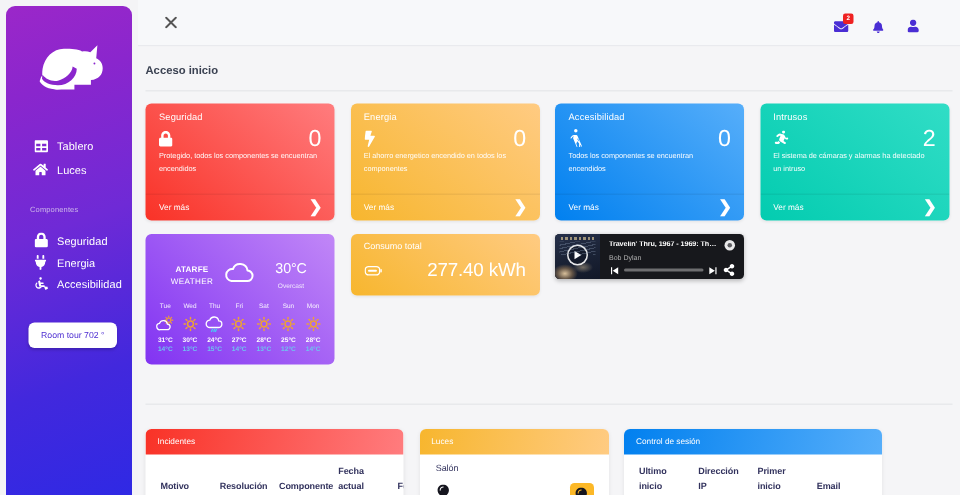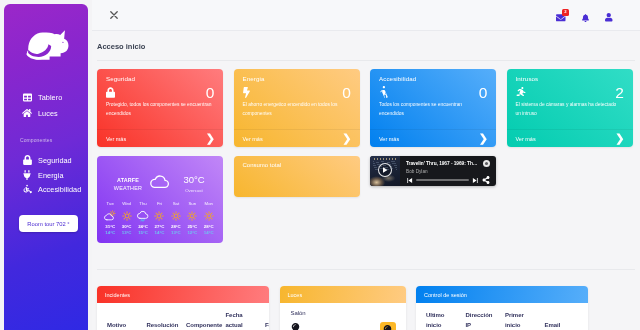--- a/index.html
+++ b/index.html
@@ -434,20 +434,28 @@
               </div>
               <div class="hi">28°C</div>
               <div class="lo">14°C</div>
             </div>
           </div>
       </div>
 
       <div class="col2">
         <div class="consumo">
           <div class="t">Consumo total</div>
+          <div class="r">
+            <svg viewBox="0 0 26 14" width="12" height="7">
+                <rect x="1" y="1" width="21" height="12" rx="5" fill="none" stroke="#fff" stroke-width="2"></rect>
+                <rect x="5" y="5.5" width="13" height="3" rx="1.5" fill="#fff"></rect>
+                <path d="M24 5.5v3" stroke="#fff" stroke-width="2" stroke-linecap="round"></path>
+              </svg>
+            <div class="v">277.40 kWh</div>
+          </div>
         </div>
       </div>
 
       <div class="player">
         <div class="pcover">
           <div class="pplay">
             <svg viewBox="0 0 16 16" width="8" height="8">
                 <path d="M4 2.5 L13 8 L4 13.5 Z" fill="#fff"></path>
               </svg>
           </div>

